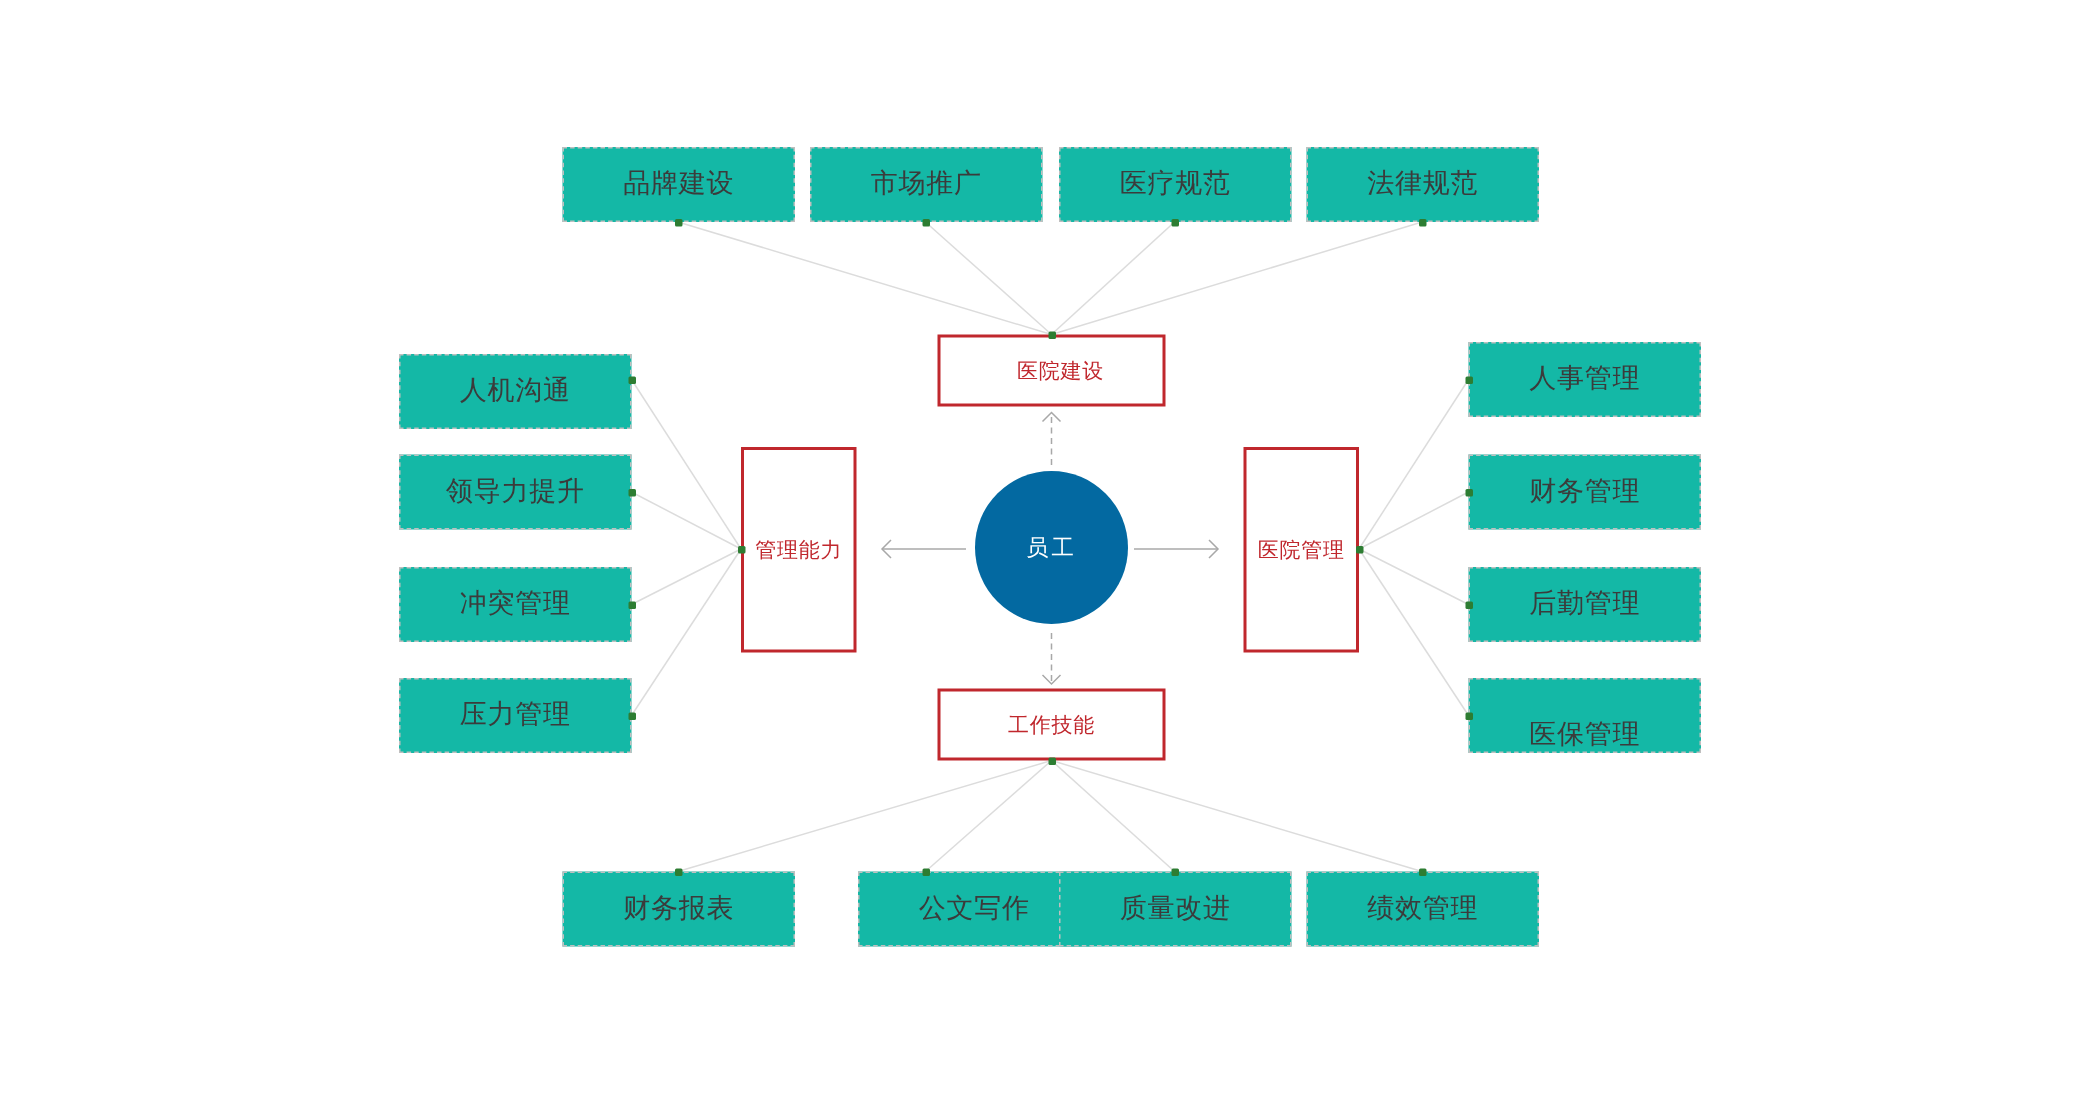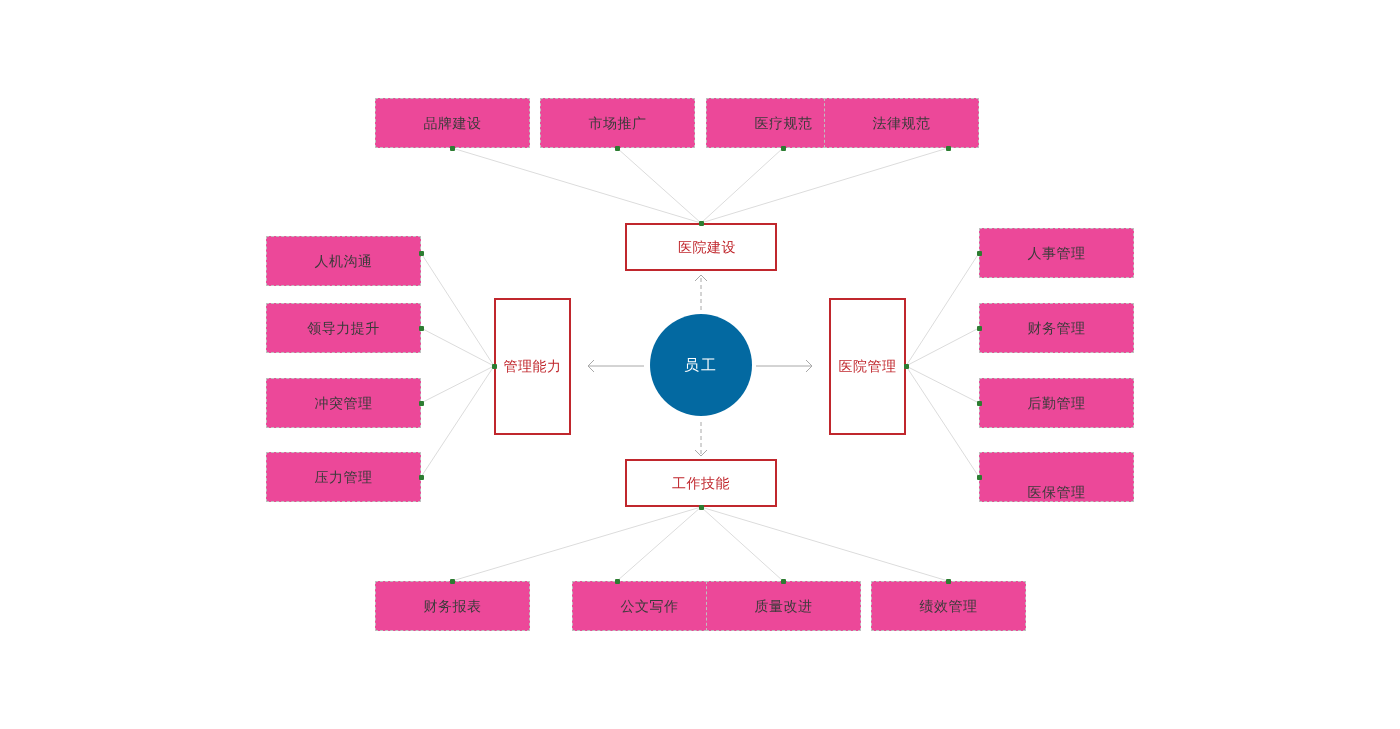--- a/index.html
+++ b/index.html
@@ -31,23 +31,23 @@
     position: absolute;
     box-sizing: border-box;
     display: flex;
     align-items: center;
     justify-content: center;
     text-align: center;
     line-height: 1.2;
   }
   .leaf {
     border: 1px dashed #bfbfbf;
-    background: #ec4899;
+    background: #14b8a6;
     color: #3b3b3b;
-    font-size: 14px;
+    font-size: 18px;
     letter-spacing: 0.5px;
   }
   .branch {
     border: 2px solid #c0272d;
     background: #ffffff;
     color: #c0272d;
     font-size: 14px;
     letter-spacing: 0.5px;
   }
   .core {
@@ -111,21 +111,21 @@
     </div>
     <div class="dot" style="left: 449.5px; top: 145.5px;"></div>
     <div class="node leaf" style="left: 540px; top: 98px; width: 155px; height: 50px;">
       <span>市场推广</span>
     </div>
     <div class="dot" style="left: 614.5px; top: 145.5px;"></div>
     <div class="node leaf" style="left: 706px; top: 98px; width: 155px; height: 50px;">
       <span>医疗规范</span>
     </div>
     <div class="dot" style="left: 780.5px; top: 145.5px;"></div>
-    <div class="node leaf" style="left: 824px; top: 98px; width: 155px; height: 50px;">
+    <div class="node leaf" style="left: 871px; top: 98px; width: 155px; height: 50px;">
       <span>法律规范</span>
     </div>
     <div class="dot" style="left: 945.5px; top: 145.5px;"></div>
     <div class="node branch" style="left: 494px; top: 298px; width: 77px; height: 137px;">
       <span>管理能力</span>
     </div>
     <div class="dot" style="left: 491.5px; top: 363.5px;"></div>
     <div class="node leaf" style="left: 266px; top: 236px; width: 155px; height: 50px;">
       <span>人机沟通</span>
     </div>

